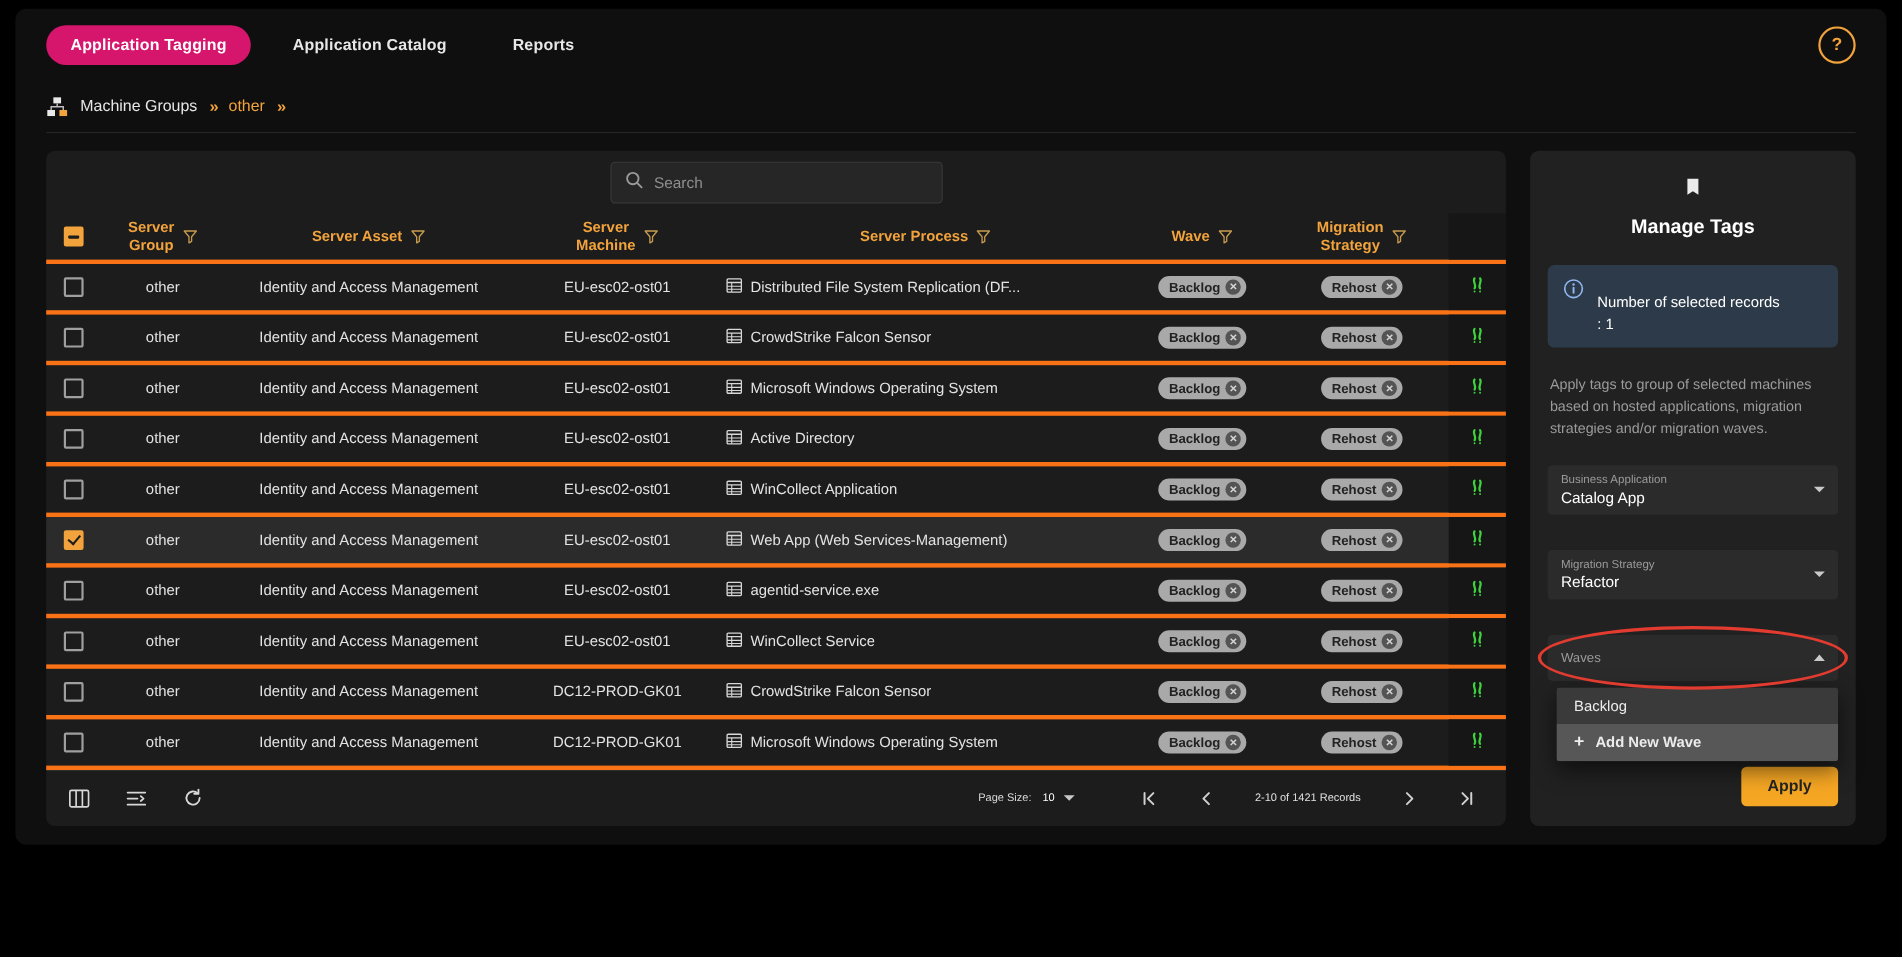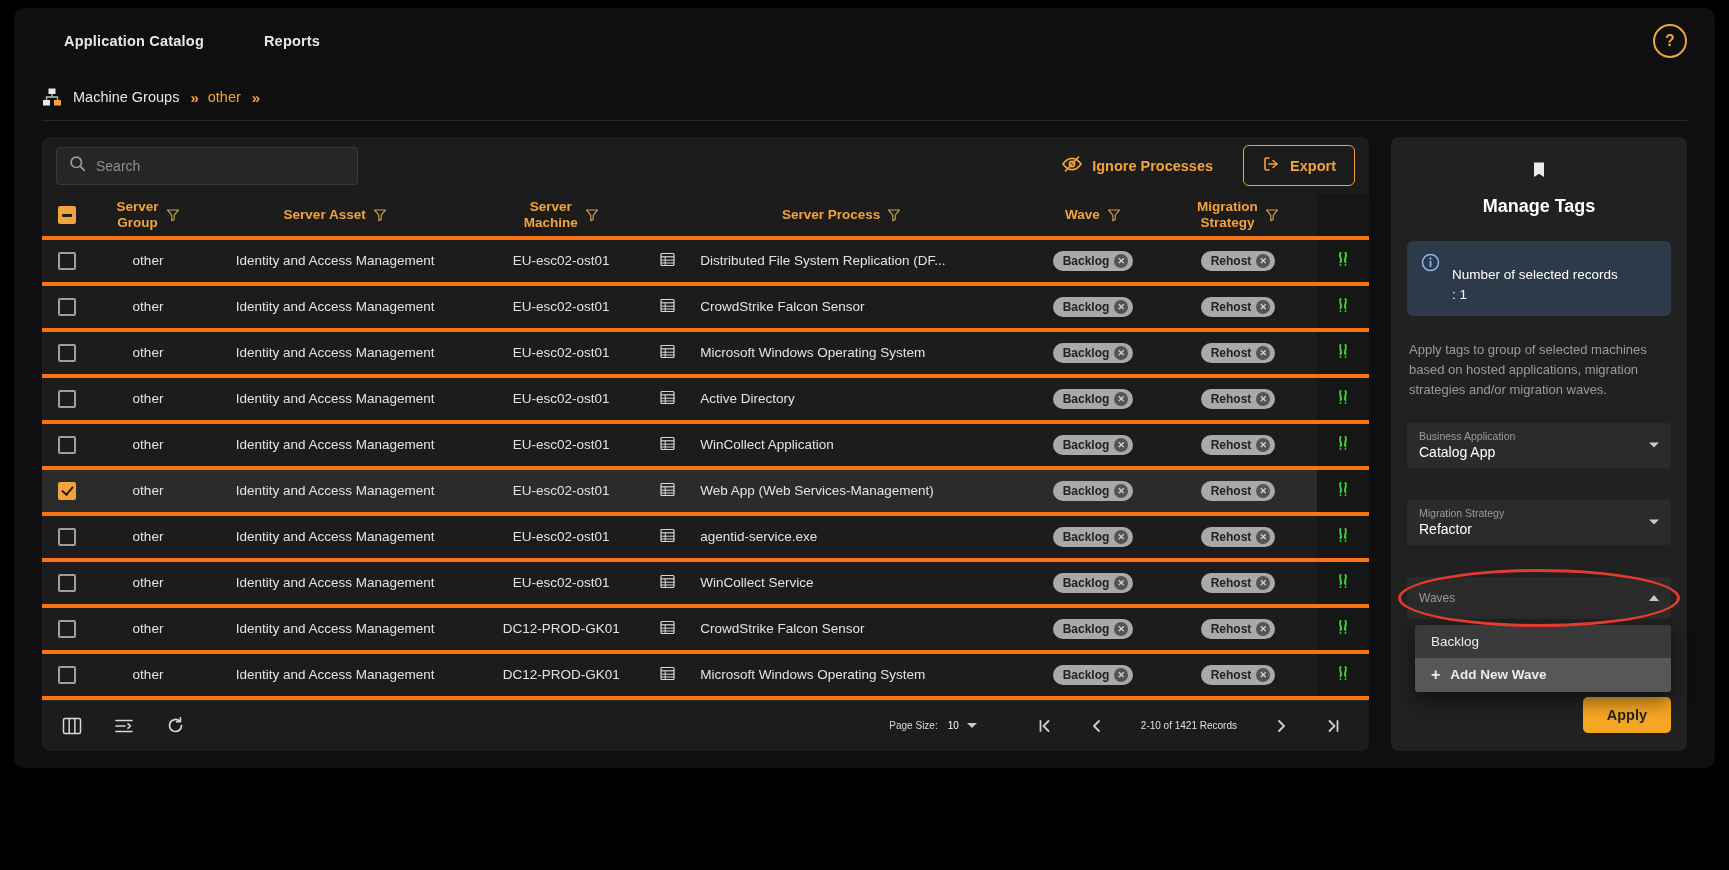--- a/index.html
+++ b/index.html
@@ -28,21 +28,21 @@
   .search-box input { flex:1; background:transparent; border:none; outline:none; color:#d9d9d9; font-size:14px; font-family:inherit; }
   .search-box input::placeholder { color:#8f8f8f; }
   .tbar-right { margin-left:auto; display:flex; align-items:center; gap:30px; }
   .ignore-link { display:flex; align-items:center; gap:9px; color:#f2a33c; font-weight:600; font-size:14.5px; cursor:pointer; }
   .export-btn { display:flex; align-items:center; gap:10px; border:1px solid #f2a33c; color:#f2a33c; border-radius:6px; padding:9px 18px; font-weight:600; font-size:14.5px; background:transparent; cursor:pointer; font-family:inherit; }
 
   
   .trow { display:grid; grid-template-columns:50px 112px 1.45fr 1.05fr 2.05fr 132px 158px 52px; align-items:stretch; height:46px; border-bottom:4px solid #f97316; }
   .trow.selected { background:#2b2b2b; }
   .cell { display:flex; align-items:center; justify-content:center; color:#e3e3e3; font-size:13.5px; overflow:hidden; }
-  .cell-process { justify-content:flex-start; gap:25px; padding:0 8px 0 4px; }
+  .cell-process { justify-content:flex-start; gap:7px; padding:0 8px 0 4px; }
   .cell-process .ptext { white-space:nowrap; overflow:hidden; text-overflow:ellipsis; }
   .iconcol { background:#161616; }
   .thead { color:#f2a33c; }
   .thead .cell { color:#f2a33c; font-weight:700; font-size:13.5px; gap:7px; line-height:1.15; }
   .hlabel.wrap { width:min-content; text-align:center; }
   .funnel { flex-shrink:0; }
 
   
   .cb { width:18px; height:18px; border:2px solid #9f9f9f; border-radius:2px; background:transparent; position:relative; cursor:pointer; flex-shrink:0; }
   .cb.indeterminate { background:#f2a33c; border-color:#f2a33c; }
@@ -84,20 +84,21 @@
   .menu-item.add { background:#575757; display:flex; align-items:center; gap:10px; font-weight:600; }
   .menu-item.add .plus { font-size:16px; font-weight:600; color:#f0f0f0; line-height:1; }
   .apply { position:absolute; right:16px; bottom:18px; background:#f5a623; color:#242424; border:none; border-radius:5px; padding:10px 24px; font-weight:700; font-size:14.5px; cursor:pointer; font-family:inherit; }
 </style>
 </head>
 <body>
 
 <div class="window">
 
   <div class="navbar">
+    <div class="tab active">Application Tagging</div>
     <div class="tab">Application Catalog</div>
     <div class="tab">Reports</div>
     <div class="help-btn">?</div>
   </div>
 
   <div class="breadcrumb">
     <span class="icon-btn">
       <svg width="20" height="20" viewBox="0 0 20 20" fill="none">
           <rect x="6.5" y="1.5" width="7" height="5.5" fill="#e8e8e8"></rect>
           <rect x="1" y="13" width="7" height="5.5" fill="#e8e8e8"></rect>
@@ -119,42 +120,20 @@
       <div class="tbar">
         <div class="search-box">
           <span>
             <svg width="17" height="17" viewBox="0 0 17 17" fill="none" stroke="#9a9a9a" stroke-width="1.7" stroke-linecap="round">
                 <circle cx="7.3" cy="7.3" r="5.2"></circle>
                 <line x1="11.4" y1="11.4" x2="15.3" y2="15.3"></line>
               </svg>
           </span>
           <input placeholder="Search" style="">
         </div>
-        <div class="tbar-right">
-          <div class="ignore-link">
-            <span>
-              <svg width="22" height="20" viewBox="0 0 22 20" fill="none" stroke="#F2A33C" stroke-width="1.7" stroke-linecap="round">
-                  <path d="M2 10c2.6-3.8 5.8-5.7 9-5.7S17.4 6.2 20 10c-2.6 3.8-5.8 5.7-9 5.7S4.6 13.8 2 10z"></path>
-                  <circle cx="11" cy="10" r="2.6"></circle>
-                  <line x1="4.5" y1="17" x2="17.5" y2="3"></line>
-                </svg>
-            </span>
-            <span>Ignore Processes</span>
-          </div>
-          <button class="export-btn">
-            <span>
-              <svg width="18" height="18" viewBox="0 0 18 18" fill="none" stroke="#F2A33C" stroke-width="1.6" stroke-linecap="round" stroke-linejoin="round">
-                  <path d="M7 3H4.5A1.5 1.5 0 0 0 3 4.5v9A1.5 1.5 0 0 0 4.5 15H7"></path>
-                  <path d="M11 5.5 15 9l-4 3.5"></path>
-                  <line x1="15" y1="9" x2="7" y2="9"></line>
-                </svg>
-            </span>
-            <span>Export</span>
-          </button>
-        </div>
       </div>
 
       <div class="trow thead">
         <div class="cell">
             <span class="cb indeterminate"></span>
           </div>
         <div class="cell">
           <span class="hlabel wrap">Server Group</span>
           <svg class="funnel" width="14" height="14" viewBox="0 0 14 14">
               <path d="M1.5 2h11L8.2 7.2v4.3l-2.4 1.3V7.2z" fill="none" stroke="#c79a4e" stroke-width="1.2" stroke-linejoin="round"></path>

